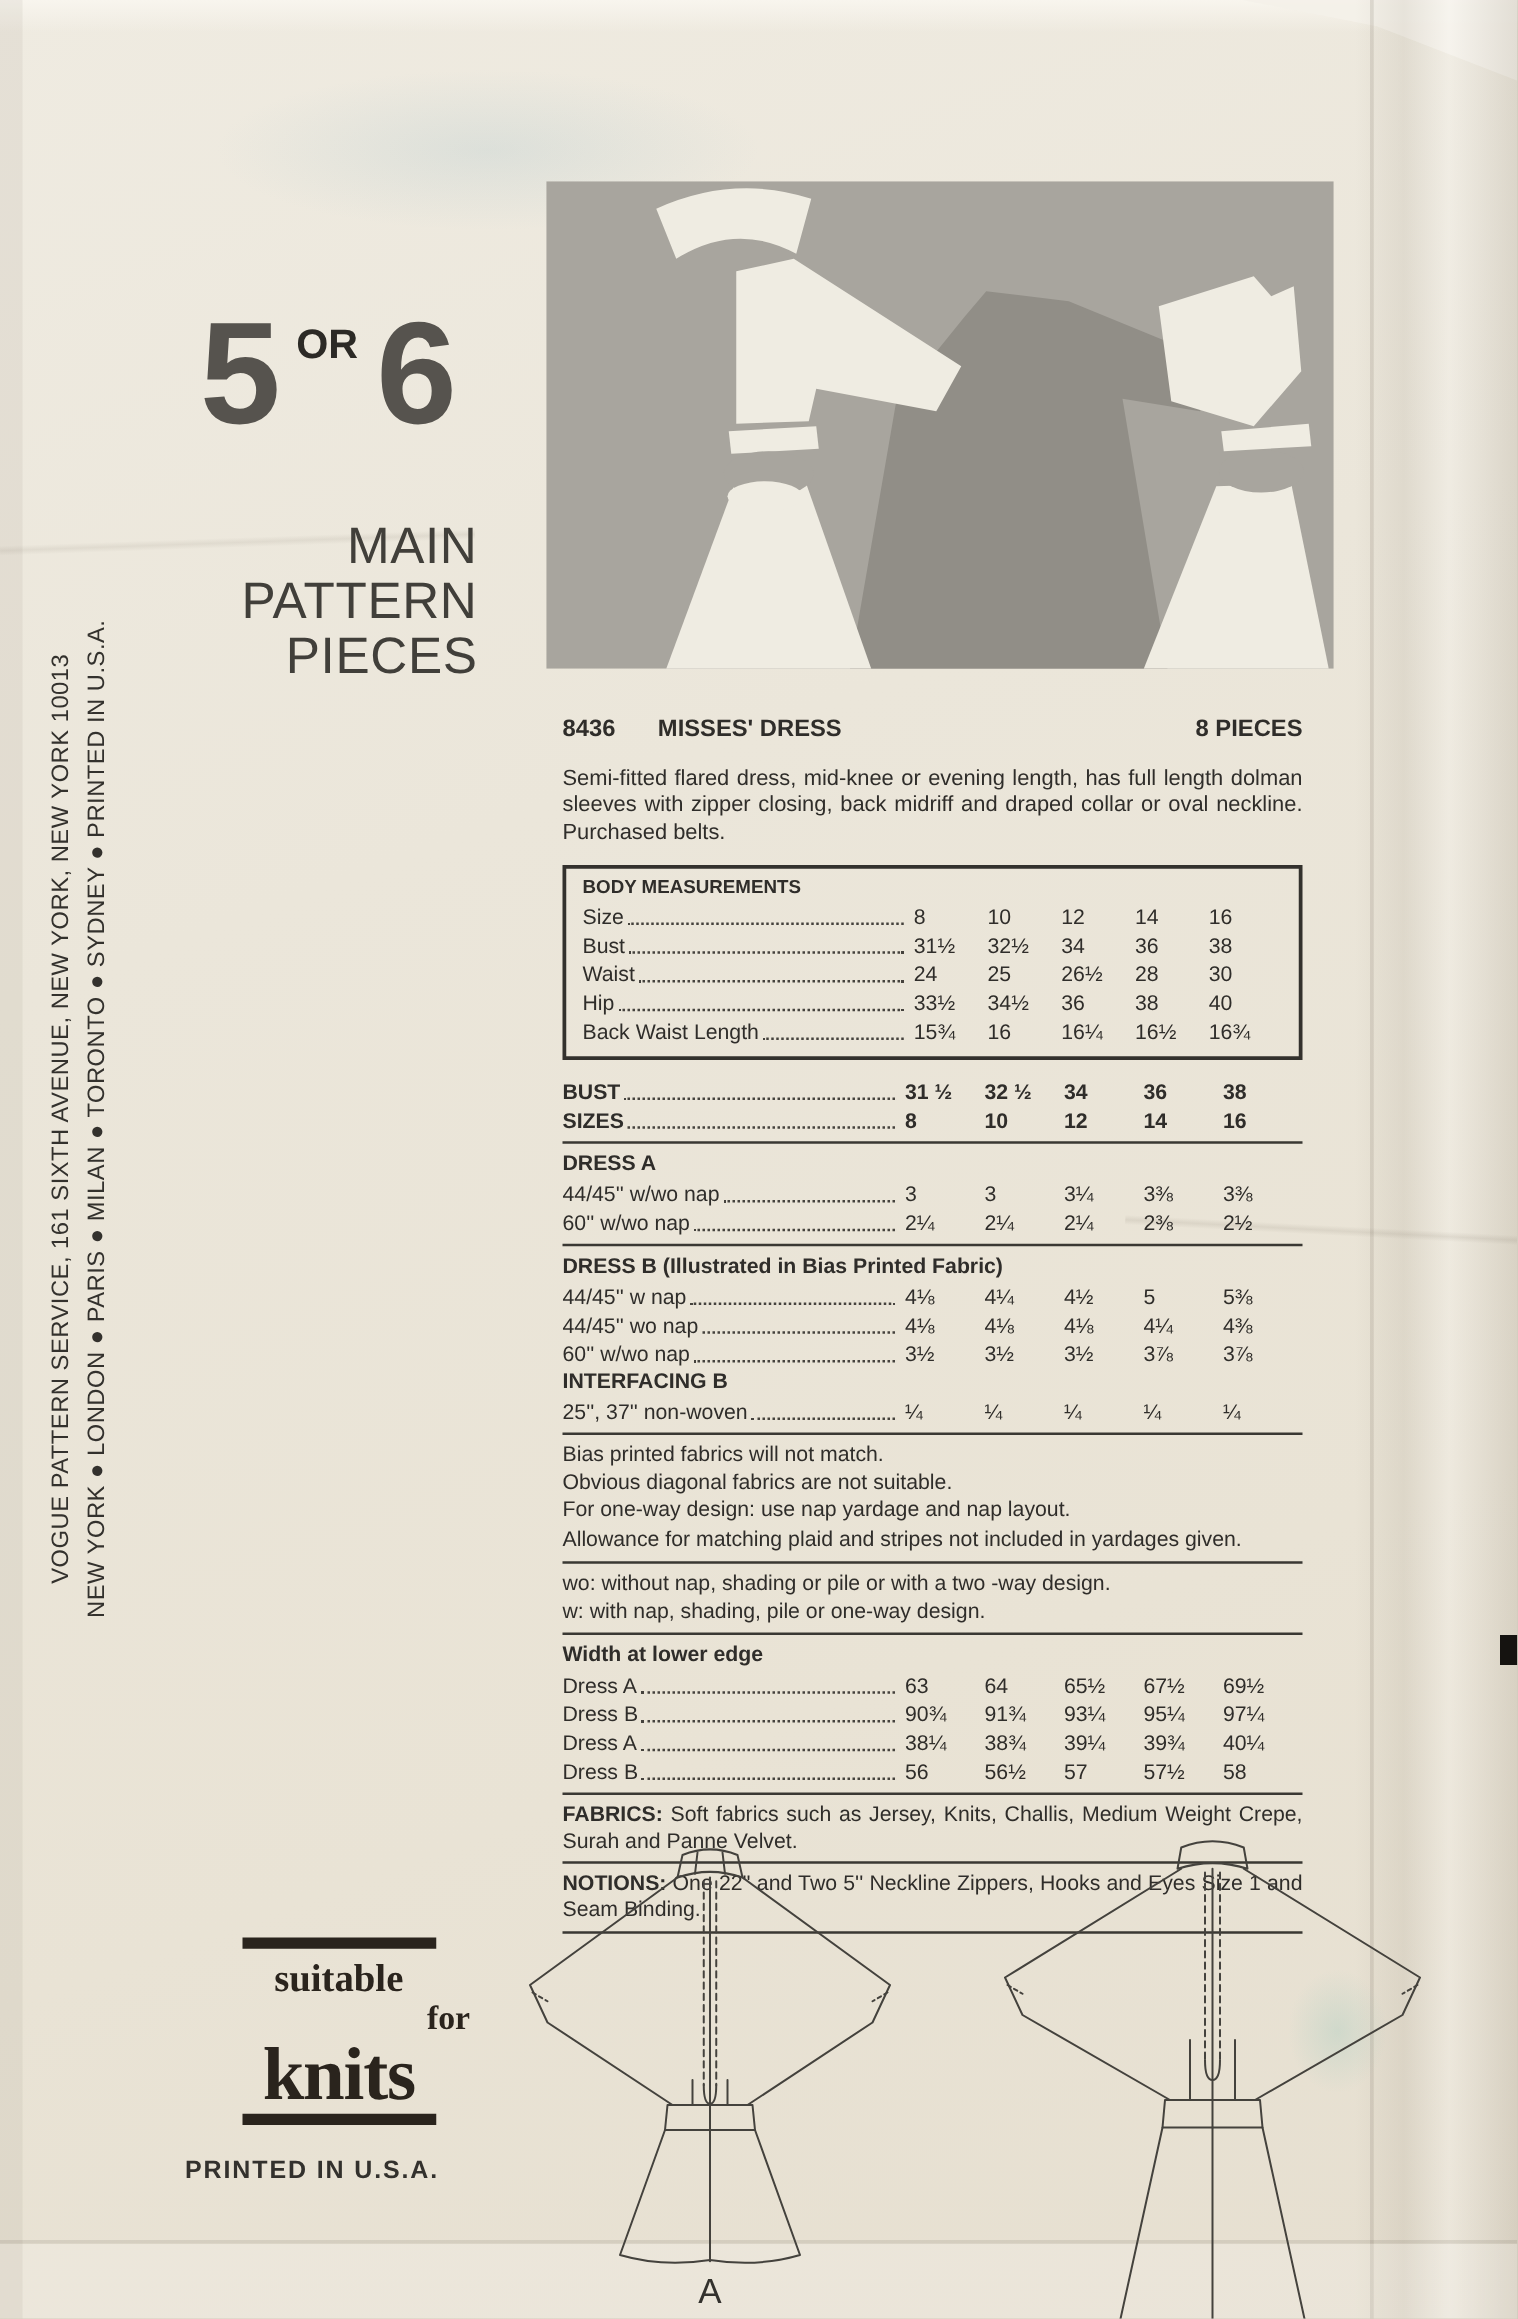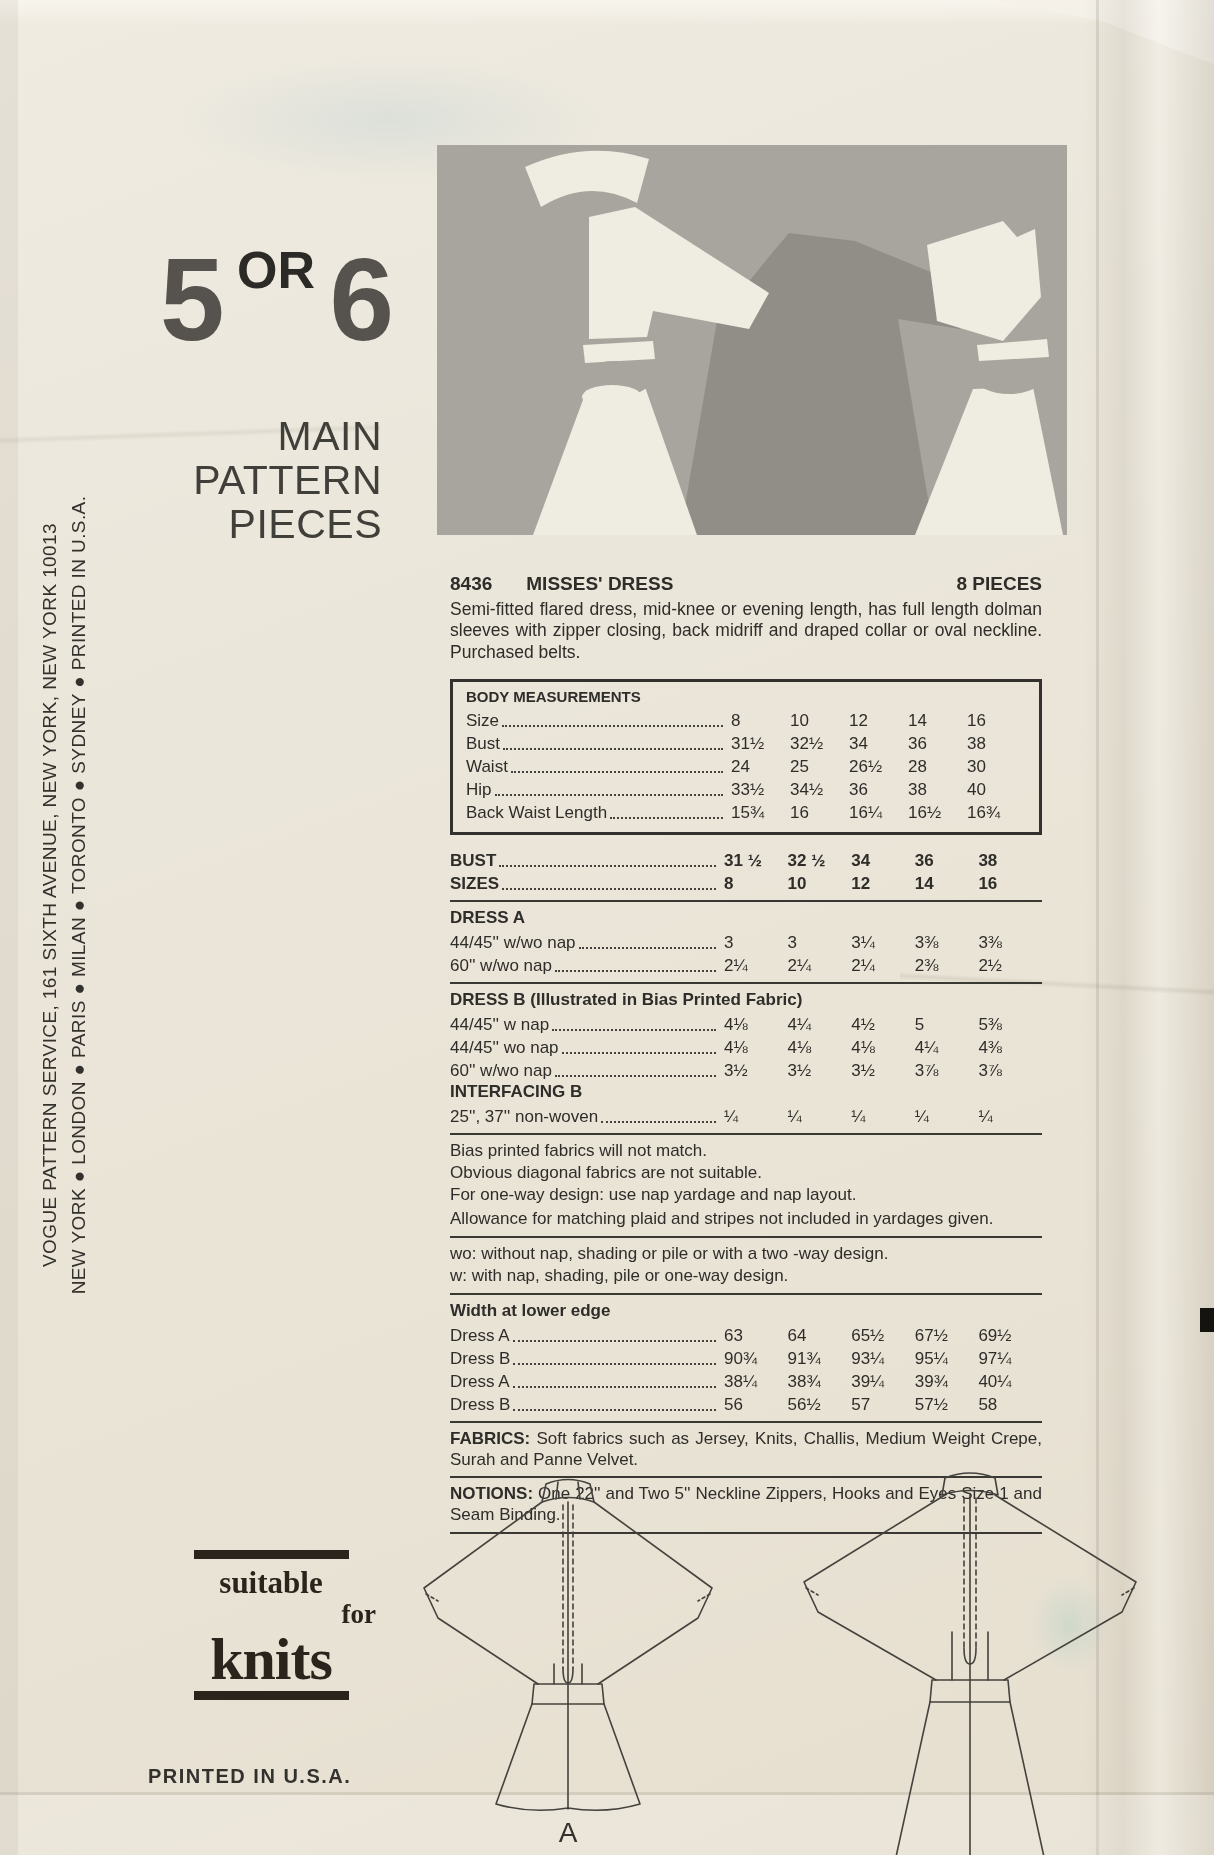--- a/index.html
+++ b/index.html
@@ -30,33 +30,33 @@
   .reg-mark{position:absolute;left:1200px;top:1308px;width:14px;height:24px;background:#151310;}
 
   
   .vtext{position:absolute;left:64px;top:895px;width:1060px;
     transform:translate(-50%,-50%) rotate(-90deg);
     text-align:center;font-size:19px;letter-spacing:.4px;color:#33312d;line-height:1.55;white-space:nowrap;}
 
   
   .pieces-count{position:absolute;left:160px;top:240px;white-space:nowrap;}
   .bignum{font-size:116px;line-height:1;font-weight:700;color:#56534e;letter-spacing:-2px;}
-  .ornum{font-size:52px;font-weight:700;color:#2c2a26;vertical-align:52px;margin:0 10px;}
+  .ornum{font-size:33px;font-weight:700;color:#2c2a26;vertical-align:52px;margin:0 10px;}
   .main-pieces{position:absolute;left:152px;top:415px;width:230px;text-align:right;
     font-size:41px;line-height:1.07;color:#413f3a;letter-spacing:.5px;}
 
   
   .photo{position:absolute;left:437px;top:145px;width:630px;height:390px;}
 
   
   .content{position:absolute;left:450px;top:540px;width:592px;font-size:17px;line-height:1.24;}
   .hdr{display:flex;align-items:baseline;font-weight:700;font-size:19px;}
   .hdr .num{margin-right:34px;}
   .hdr .pieces{margin-left:auto;margin-top:32px;}
-  .desc{margin-top:3px;text-align:justify;font-size:17.5px;}
+  .desc{margin-top:16px;text-align:justify;font-size:17.5px;}
 
   .bm-box{border:3px solid #33312d;margin-top:15px;padding:6px 13px 9px 13px;}
   .bm-title{font-weight:700;font-size:15px;margin-bottom:2px;}
 
   .trow{display:flex;align-items:flex-end;min-height:23px;}
   .trow .lbl{white-space:nowrap;}
   .trow .leader{flex:1;border-bottom:2.6px dotted #45423d;margin:0 8px 4px 3px;min-width:12px;}
   .vals{display:flex;width:318px;flex-shrink:0;}
   .vals span{width:20%;}
   .bm-box .vals{width:295px;}
@@ -76,21 +76,21 @@
   .views svg{display:block;margin:0 auto;}
 
   
   .stamp{position:absolute;left:166px;top:1550px;width:210px;text-align:center;color:#2a241d;
     font-family:"Liberation Serif",serif;}
   .stamp .bar{height:9px;background:#2a241d;width:155px;margin:0 auto;}
   .stamp .s1{font-size:31px;font-weight:700;line-height:1.15;margin-top:6px;}
   .stamp .s2{font-size:27px;font-weight:700;line-height:1.0;text-align:right;}
   .stamp .s3{font-size:60px;font-weight:700;line-height:1.05;letter-spacing:-1px;}
   .printed-usa{position:absolute;left:148px;top:1725px;width:250px;
-    font-size:20px;font-weight:700;letter-spacing:1.5px;color:#33312d;font-family:"Liberation Sans",sans-serif;margin-top:40px;}
+    font-size:20px;font-weight:700;letter-spacing:1.5px;color:#33312d;font-family:"Liberation Sans",sans-serif;}
 </style>
 </head>
 <body>
 
 <div class="page">
 
   <div class="ghost-print"></div>
   <div class="tear-top"></div>
   <div class="tear-corner"></div>
   <div class="flap-right"></div>

